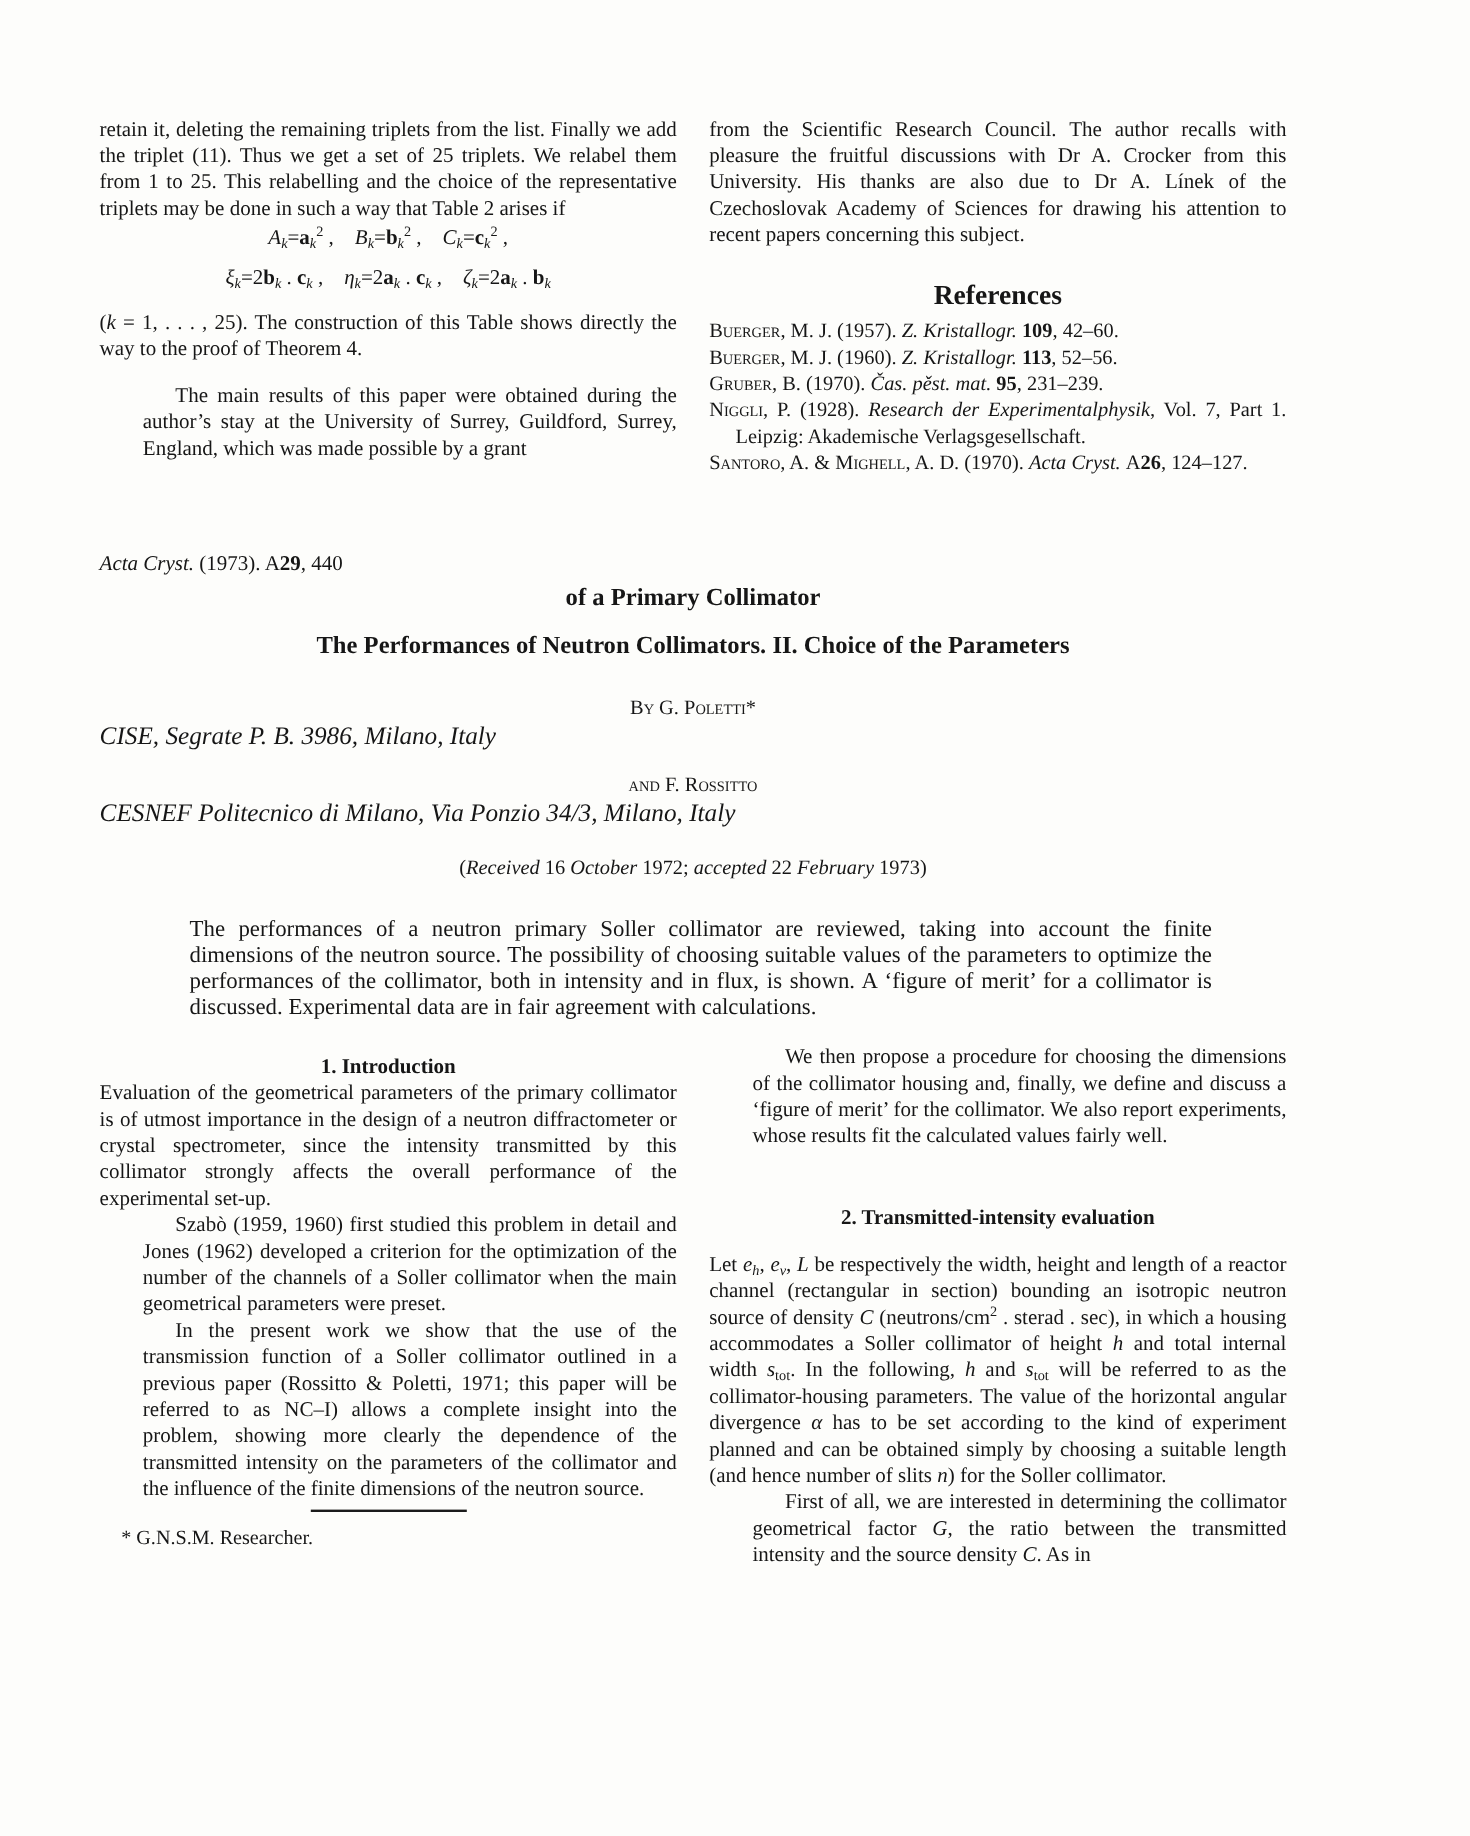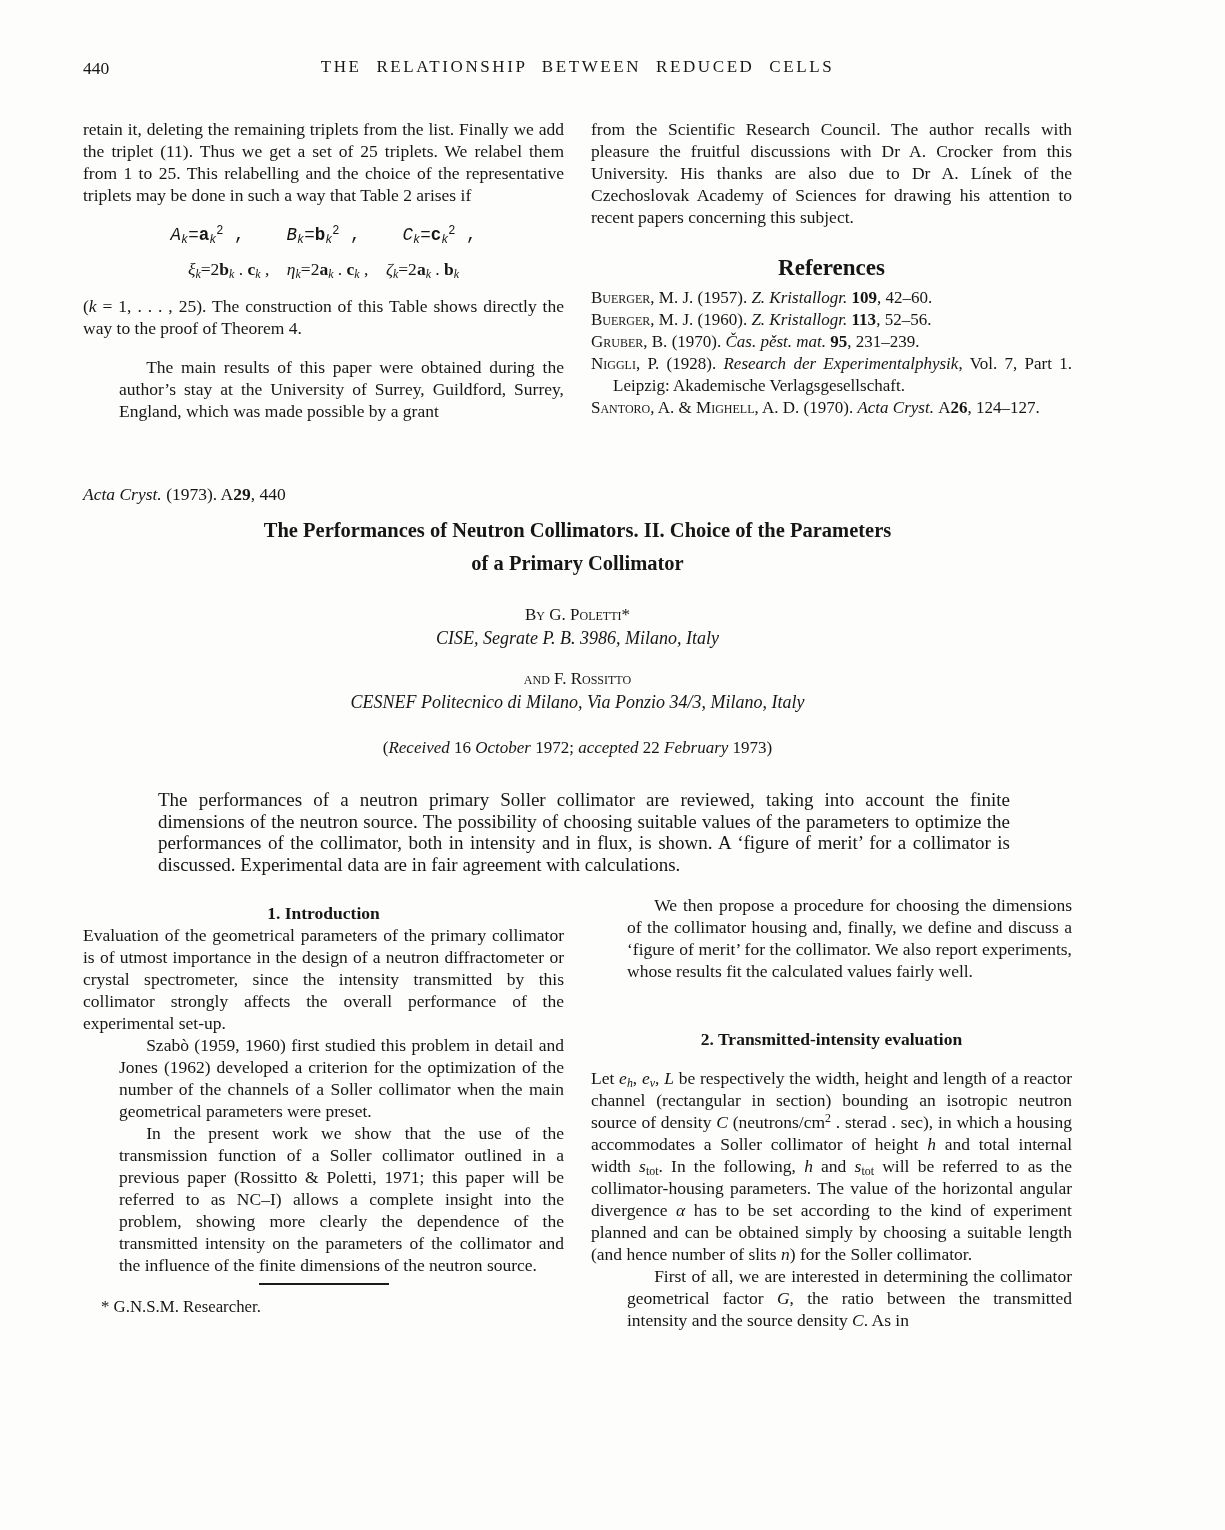--- a/index.html
+++ b/index.html
@@ -21,63 +21,59 @@
   
   .cols{display:flex;gap:27px;}
   .cols.prev{margin-top:39px;}
   .cols.body{margin-top:19px;}
   .col{width:481px;font-size:17.5px;line-height:22px;}
   p{margin:0;}
   .just{text-align:justify;}
   .indent{text-indent:1.55em;margin-left:36px;}
   
   .eq{text-align:center;white-space:pre;line-height:26px;}
-  .eq1{margin-top:16px;font-family:Liberation Mono, monospace;}
+  .eq1{}
   .eq2{margin-top:8px;}
   .p-after-eq{margin-top:13px;}
   .p-main{margin-top:17px;}
   
   .i{font-style:italic;}
   .b{font-weight:bold;}
   .sc{font-variant:small-caps;}
   .sub{font-size:68%;vertical-align:-0.28em;line-height:0;}
   .sup{font-size:68%;vertical-align:0.5em;line-height:0;}
   
   .refs-title{margin:29px 0 8px 0;text-align:center;font-size:23px;font-weight:bold;}
   .ref{font-size:17px;line-height:22px;padding-left:22px;text-indent:-22px;text-align:justify;}
   
   .citation{margin-top:62px;font-size:17.5px;}
   .title{margin:10px 0 0 0;text-align:center;font-size:20.5px;line-height:30px;font-weight:bold;}
   .title.t2{margin-top:3px;}
   .byline{text-align:center;font-size:17px;line-height:20px;font-variant-position:normal;}
   .by1{margin-top:27px;}
   .by2{margin-top:20px;}
-  .affil{margin-top:2px;text-align:center;font-size:18px;line-height:22px;font-style:italic;}
+  .affil{margin-top:2px;text-align:left;font-size:21px;line-height:22px;font-style:italic;}
   .received{margin-top:24px;text-align:center;font-size:17px;line-height:22px;}
   .abstract{margin:30px 0 0 75px;width:852px;font-size:19px;line-height:21.5px;}
   
   .sec-title{margin:0;text-align:center;font-size:17.5px;font-weight:bold;line-height:22px;}
   .sec-title.s1{margin-top:8px;text-align:center;}
   .sec-title.s2{margin-top:46px;}
   .cols.body .first{margin-top:0;}
   .cols.body .after-h2{margin-top:17px;}
   
   .footnote{margin-top:7px;}
   .fn-rule{width:130px;height:2px;background:#1b1b1b;margin:0 auto;}
   .fn-text{margin-top:11px;padding-left:18px;font-size:16.8px;line-height:21px;}
 </style>
 </head>
 <body>
 
 <div class="page">
 
-  <header class="running-header">
-    <span class="page-num">440</span>
-    <div class="running-title">THE RELATIONSHIP BETWEEN REDUCED CELLS</div>
-  </header>
 
   <section class="cols prev">
     <div class="col">
       <p class="just">retain it, deleting the remaining triplets from the list. Finally we add the triplet (11). Thus we get a set of 25 triplets. We relabel them from 1 to 25. This relabelling and the choice of the representative triplets may be done in such a way that Table 2 arises if</p>
       <div class="eq eq1"><span class="i">A</span><span class="sub i">k</span><span>=</span><span class="b">a</span><span class="sub i">k</span><span class="sup">2</span><span> ,    </span><span class="i">B</span><span class="sub i">k</span><span>=</span><span class="b">b</span><span class="sub i">k</span><span class="sup">2</span><span> ,    </span><span class="i">C</span><span class="sub i">k</span><span>=</span><span class="b">c</span><span class="sub i">k</span><span class="sup">2</span><span> ,</span></div>
       <div class="eq eq2"><span class="i">ξ</span><span class="sub i">k</span><span>=2</span><span class="b">b</span><span class="sub i">k</span><span> . </span><span class="b">c</span><span class="sub i">k</span><span> ,    </span><span class="i">η</span><span class="sub i">k</span><span>=2</span><span class="b">a</span><span class="sub i">k</span><span> . </span><span class="b">c</span><span class="sub i">k</span><span> ,    </span><span class="i">ζ</span><span class="sub i">k</span><span>=2</span><span class="b">a</span><span class="sub i">k</span><span> . </span><span class="b">b</span><span class="sub i">k</span></div>
       <p class="just p-after-eq"><span>(</span><span class="i">k</span><span> = 1, . . . , 25). The construction of this Table shows directly the way to the proof of Theorem 4.</span></p>
       <p class="just indent p-main">The main results of this paper were obtained during the author’s stay at the University of Surrey, Guildford, Surrey, England, which was made possible by a grant</p>
     </div>
     <div class="col">
@@ -86,22 +82,22 @@
       <div class="ref"><span class="sc">Buerger, M. J. </span><span>(1957). </span><span class="i">Z. Kristallogr. </span><span class="b">109</span><span>, 42–60.</span></div>
       <div class="ref"><span class="sc">Buerger, M. J. </span><span>(1960). </span><span class="i">Z. Kristallogr. </span><span class="b">113</span><span>, 52–56.</span></div>
       <div class="ref"><span class="sc">Gruber, B. </span><span>(1970). </span><span class="i">Čas. pěst. mat. </span><span class="b">95</span><span>, 231–239.</span></div>
       <div class="ref"><span class="sc">Niggli, P. </span><span>(1928). </span><span class="i">Research der Experimentalphysik</span><span>, Vol. 7, Part 1. Leipzig: Akademische Verlagsgesellschaft.</span></div>
       <div class="ref"><span class="sc">Santoro, A. &amp; Mighell, A. D. </span><span>(1970). </span><span class="i">Acta Cryst. </span><span>A</span><span class="b">26</span><span>, 124–127.</span></div>
     </div>
   </section>
 
   <section>
     <div class="citation"><span class="i">Acta Cryst. </span><span>(1973). A</span><span class="b">29</span><span>, 440</span></div>
+    <h1 class="title t2">of a Primary Collimator</h1>
     <h1 class="title">The Performances of Neutron Collimators. II. Choice of the Parameters</h1>
-    <h1 class="title t2">of a Primary Collimator</h1>
     <div class="byline by1"><span class="sc">By G. Poletti</span><span>*</span></div>
     <div class="affil">CISE, Segrate P. B. 3986, Milano, Italy</div>
     <div class="byline by2"><span class="sc">and F. Rossitto</span></div>
     <div class="affil">CESNEF Politecnico di Milano, Via Ponzio 34/3, Milano, Italy</div>
     <div class="received"><span>(</span><span class="i">Received</span><span> 16 </span><span class="i">October</span><span> 1972; </span><span class="i">accepted</span><span> 22 </span><span class="i">February</span><span> 1973)</span></div>
     <p class="abstract just">The performances of a neutron primary Soller collimator are reviewed, taking into account the finite dimensions of the neutron source. The possibility of choosing suitable values of the parameters to optimize the performances of the collimator, both in intensity and in flux, is shown. A ‘figure of merit’ for a collimator is discussed. Experimental data are in fair agreement with calculations.</p>
   </section>
 
   <section class="cols body">
     <div class="col">

